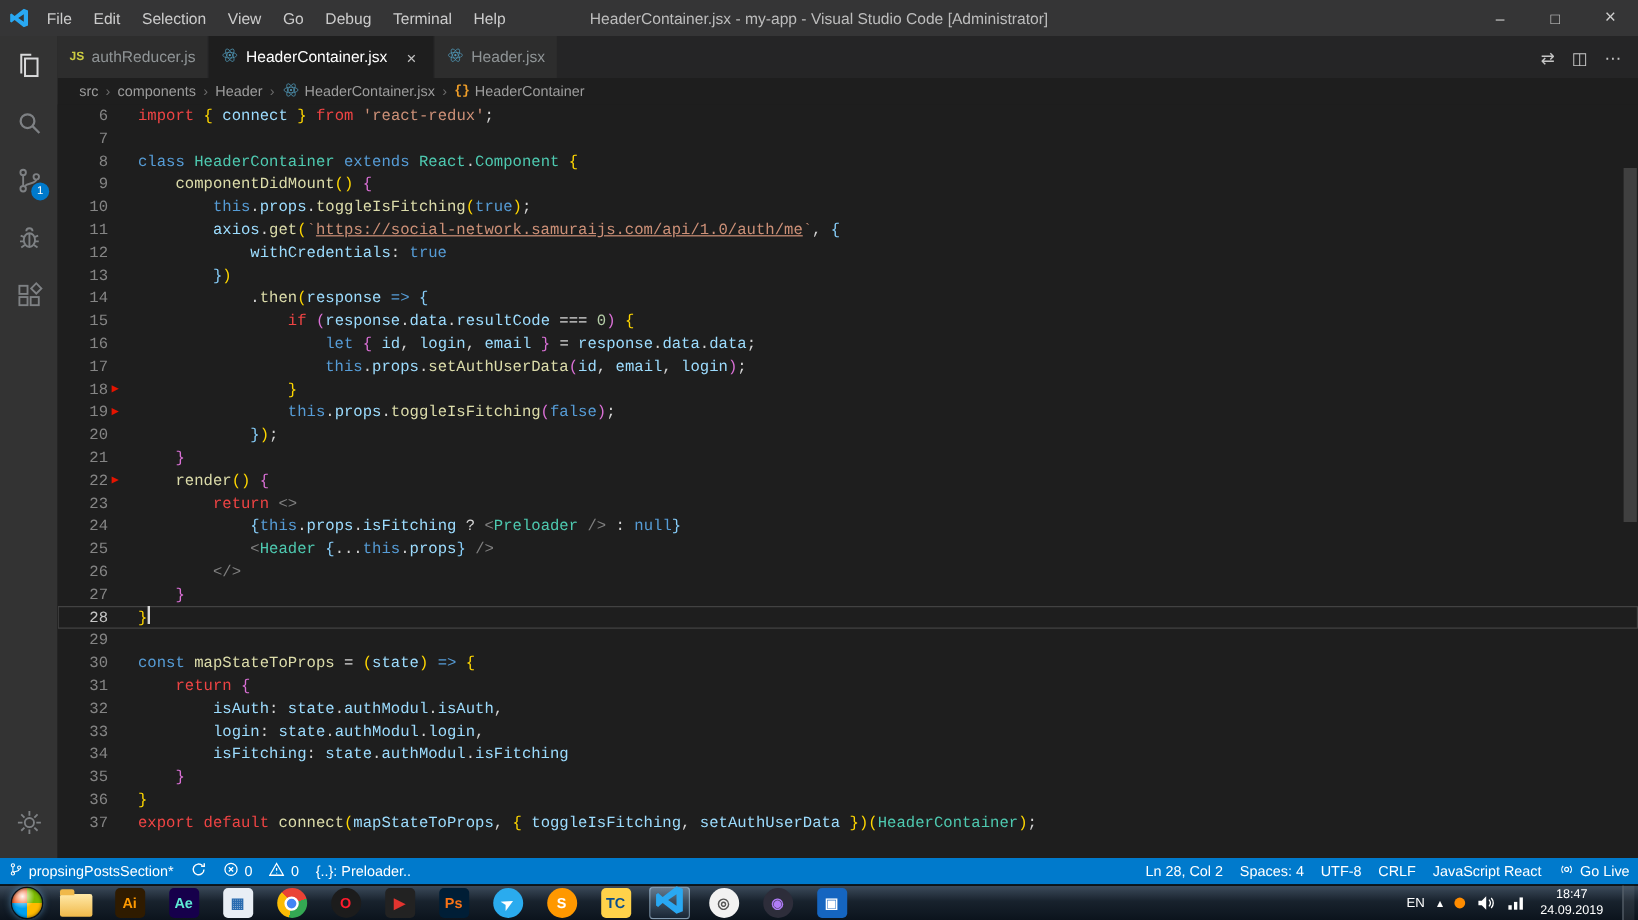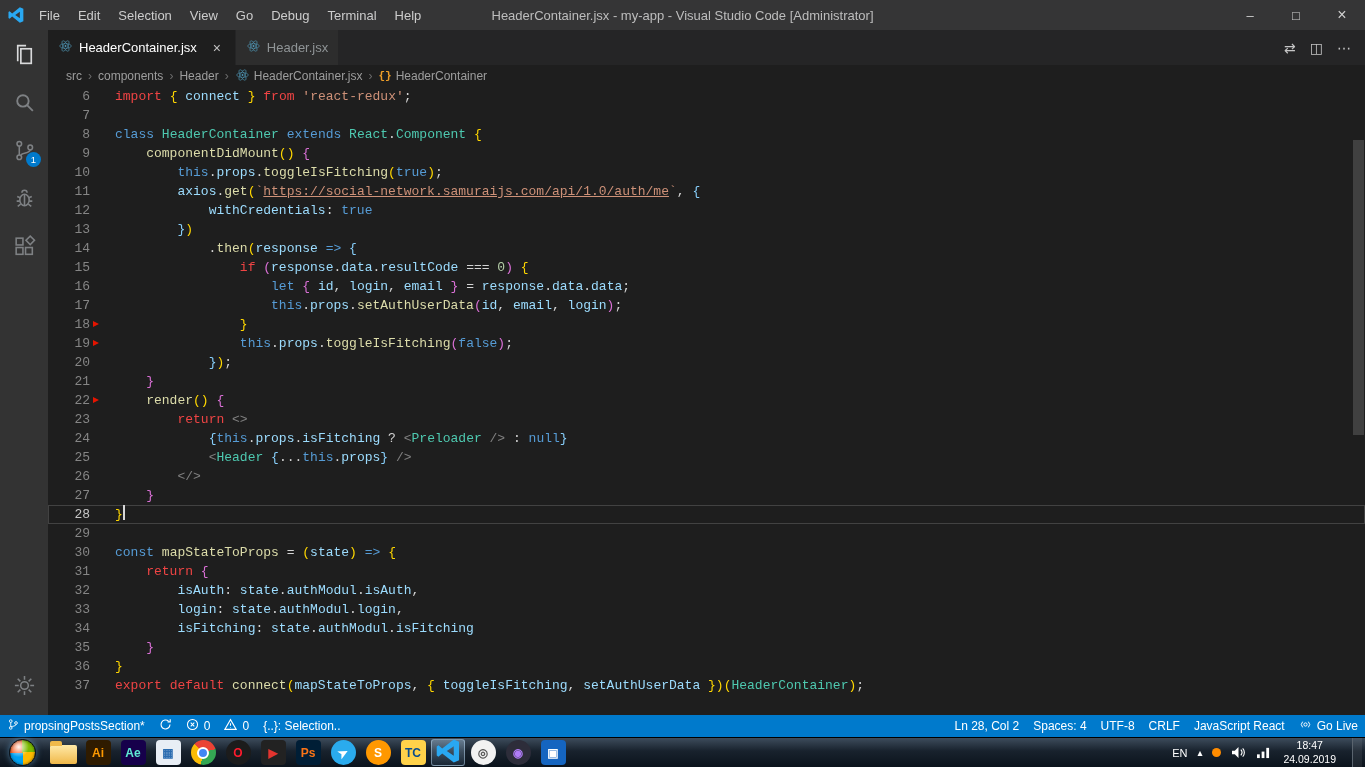--- a/index.html
+++ b/index.html
@@ -79,21 +79,21 @@
     text-shadow:-2px 0 1px #141414, 2px 0 1px #141414, 0 -2px 1px #141414, 0 2px 1px #141414, 0 4px 8px rgba(0,0,0,.7); }
 
   
   .taskbar { position:absolute; left:0; right:0; bottom:0; height:30px; z-index:30;
     background:linear-gradient(#3d4c5c, #18222d 45%, #0b131c); border-top:1px solid #000;
     display:flex; align-items:center; }
   .start-orb { width:27px; height:27px; margin:0 10px 0 9px; border-radius:50%; flex:none; position:relative;
     background:radial-gradient(circle at 35% 28%, rgba(255,255,255,.95), rgba(255,255,255,0) 42%),
       conic-gradient(#7cbb00 0 25%, #ffbb00 0 50%, #00a1f1 0 75%, #f65314 0 100%);
     box-shadow:0 0 6px rgba(120,200,255,.5), inset 0 0 3px rgba(0,0,0,.6); border:1px solid #0a1118; }
-  .tb-apps { display:flex; align-items:center; gap:1px; }
+  .tb-apps { display:flex; align-items:center; gap:11px; }
   .tb-app { width:34px; height:27px; display:flex; align-items:center; justify-content:center; border-radius:3px; }
   .tb-app.active { background:linear-gradient(rgba(190,225,255,.35), rgba(120,170,220,.12));
     border:1px solid rgba(200,230,255,.45); }
   .ic-tile { width:25px; height:25px; border-radius:4px; display:flex; align-items:center; justify-content:center;
     font-weight:bold; font-size:12px; }
   .ic-circle { border-radius:50%; }
   .ic-folder { width:27px; height:19px; position:relative; background:linear-gradient(#ffe9a8,#f0b94a);
     border-radius:2px; margin-top:3px; }
   .ic-folder::before { content:""; position:absolute; top:-4px; left:0; width:12px; height:5px;
     background:#f0b94a; border-radius:2px 2px 0 0; }
@@ -179,20 +179,24 @@
         <div class="ab-item ab-bottom">
           <svg width="23" height="23" viewBox="0 0 24 24" fill="none" stroke="currentColor" stroke-width="1.6">
             <circle cx="12" cy="12" r="4"></circle>
             <path d="M12 2v4M12 18v4M2 12h4M18 12h4M4.9 4.9l2.8 2.8M16.3 16.3l2.8 2.8M19.1 4.9l-2.8 2.8M7.7 16.3l-2.8 2.8"></path>
           </svg>
         </div>
       </div>
 
     <div class="editor-col">
       <div class="tabstrip" id="tab-strip">
+          <div class="tab">
+            <span class="js-badge">JS</span>
+            <span>authReducer.js</span>
+          </div>
           <div class="tab active">
             <span><svg width="15" height="14" viewBox="0 0 24 24">
                 <g fill="none" stroke="#519aba" stroke-width="1">
                   <ellipse cx="12" cy="12" rx="10" ry="4"></ellipse>
                   <ellipse cx="12" cy="12" rx="10" ry="4" transform="rotate(60 12 12)"></ellipse>
                   <ellipse cx="12" cy="12" rx="10" ry="4" transform="rotate(120 12 12)"></ellipse>
                 </g>
                 <circle cx="12" cy="12" r="1.6" fill="#519aba"></circle>
               </svg></span>
             <span>HeaderContainer.jsx</span>
@@ -308,21 +312,21 @@
           <span>0</span>
         </div>
         <div class="sb-item">
           <span><svg width="13" height="13" viewBox="0 0 16 16" fill="none" stroke="#fff" stroke-width="1.3">
               <path d="M8 2L15 14H1Z"></path>
               <path d="M8 6.5v3M8 11.5v.6"></path>
             </svg></span>
           <span>0</span>
         </div>
         <div class="sb-item">
-          <span>{..}: Selection..</span>
+          <span>{..}: Preloader..</span>
         </div>
       </div>
     <div class="sb-right" id="sb-right">
         <div class="sb-item">
           <span>Ln 28, Col 2</span>
         </div>
         <div class="sb-item">
           <span>Spaces: 4</span>
         </div>
         <div class="sb-item">

